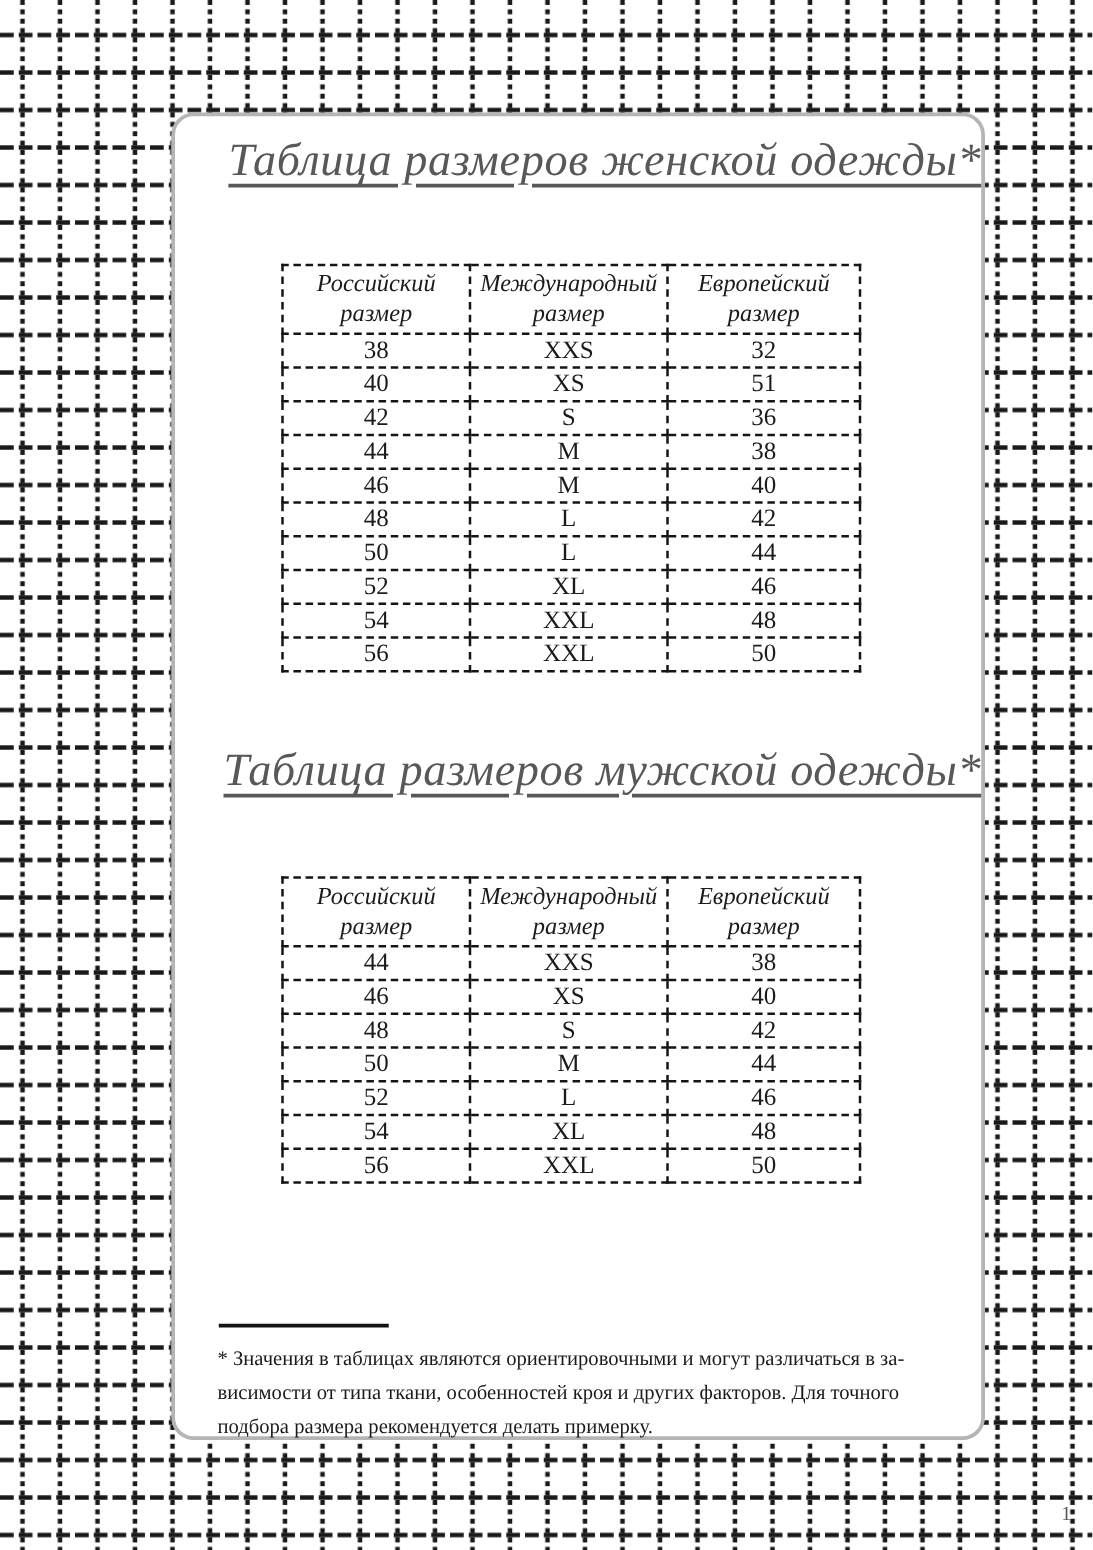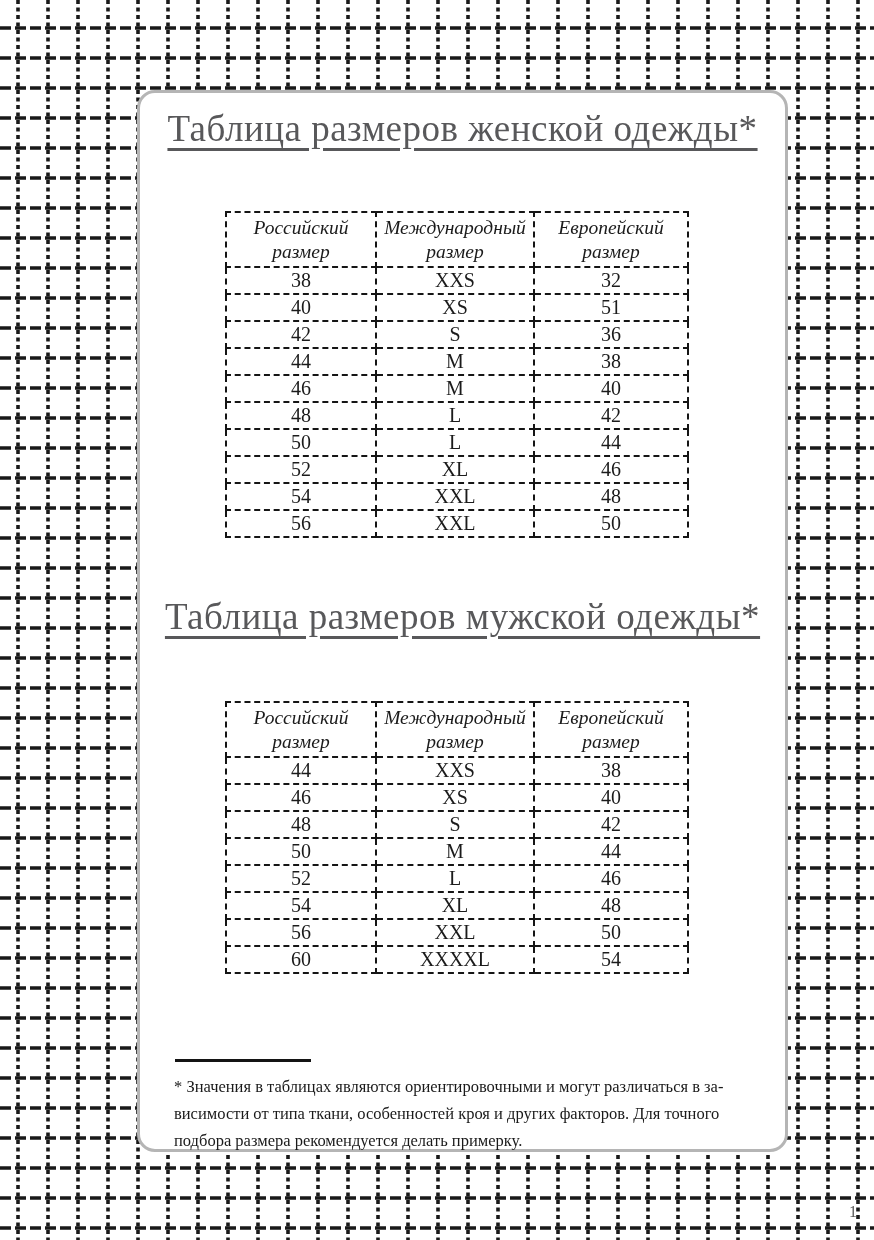--- a/index.html
+++ b/index.html
@@ -20,22 +20,23 @@
     position: absolute;
     left: 137px; top: 90px;
     width: 651px; height: 1062px;
     background: #ffffff;
     border: 3px solid #b5b5b5;
     border-radius: 18px;
   }
   .chart-title {
     position: absolute;
     left: 0; right: 0;
-    text-align: center;
+    text-align: right;
     font-family: "Liberation Serif", serif;
+    font-style: italic;
     font-weight: normal;
     font-size: 37px;
     letter-spacing: 0.5px;
     color: #58585a;
     text-decoration: underline;
     text-decoration-thickness: 2.5px;
     text-underline-offset: 7px;
   }
   .w-title { top: 14px; }
   .m-title { top: 502px; }
@@ -216,25 +217,20 @@
         <tr>
           <td>54</td>
           <td>XL</td>
           <td>48</td>
         </tr>
         <tr>
           <td>56</td>
           <td>XXL</td>
           <td>50</td>
         </tr>
-        <tr>
-          <td>60</td>
-          <td>XXXXL</td>
-          <td>54</td>
-        </tr>
       </tbody>
     </table>
 
   <div class="footnote-rule"></div>
 
   <div class="footnote">* Значения в таблицах являются ориентировочными и могут различаться в за-
 висимости от типа ткани, особенностей кроя и других факторов. Для точного
 подбора размера рекомендуется делать примерку.</div>
 
 </div>

